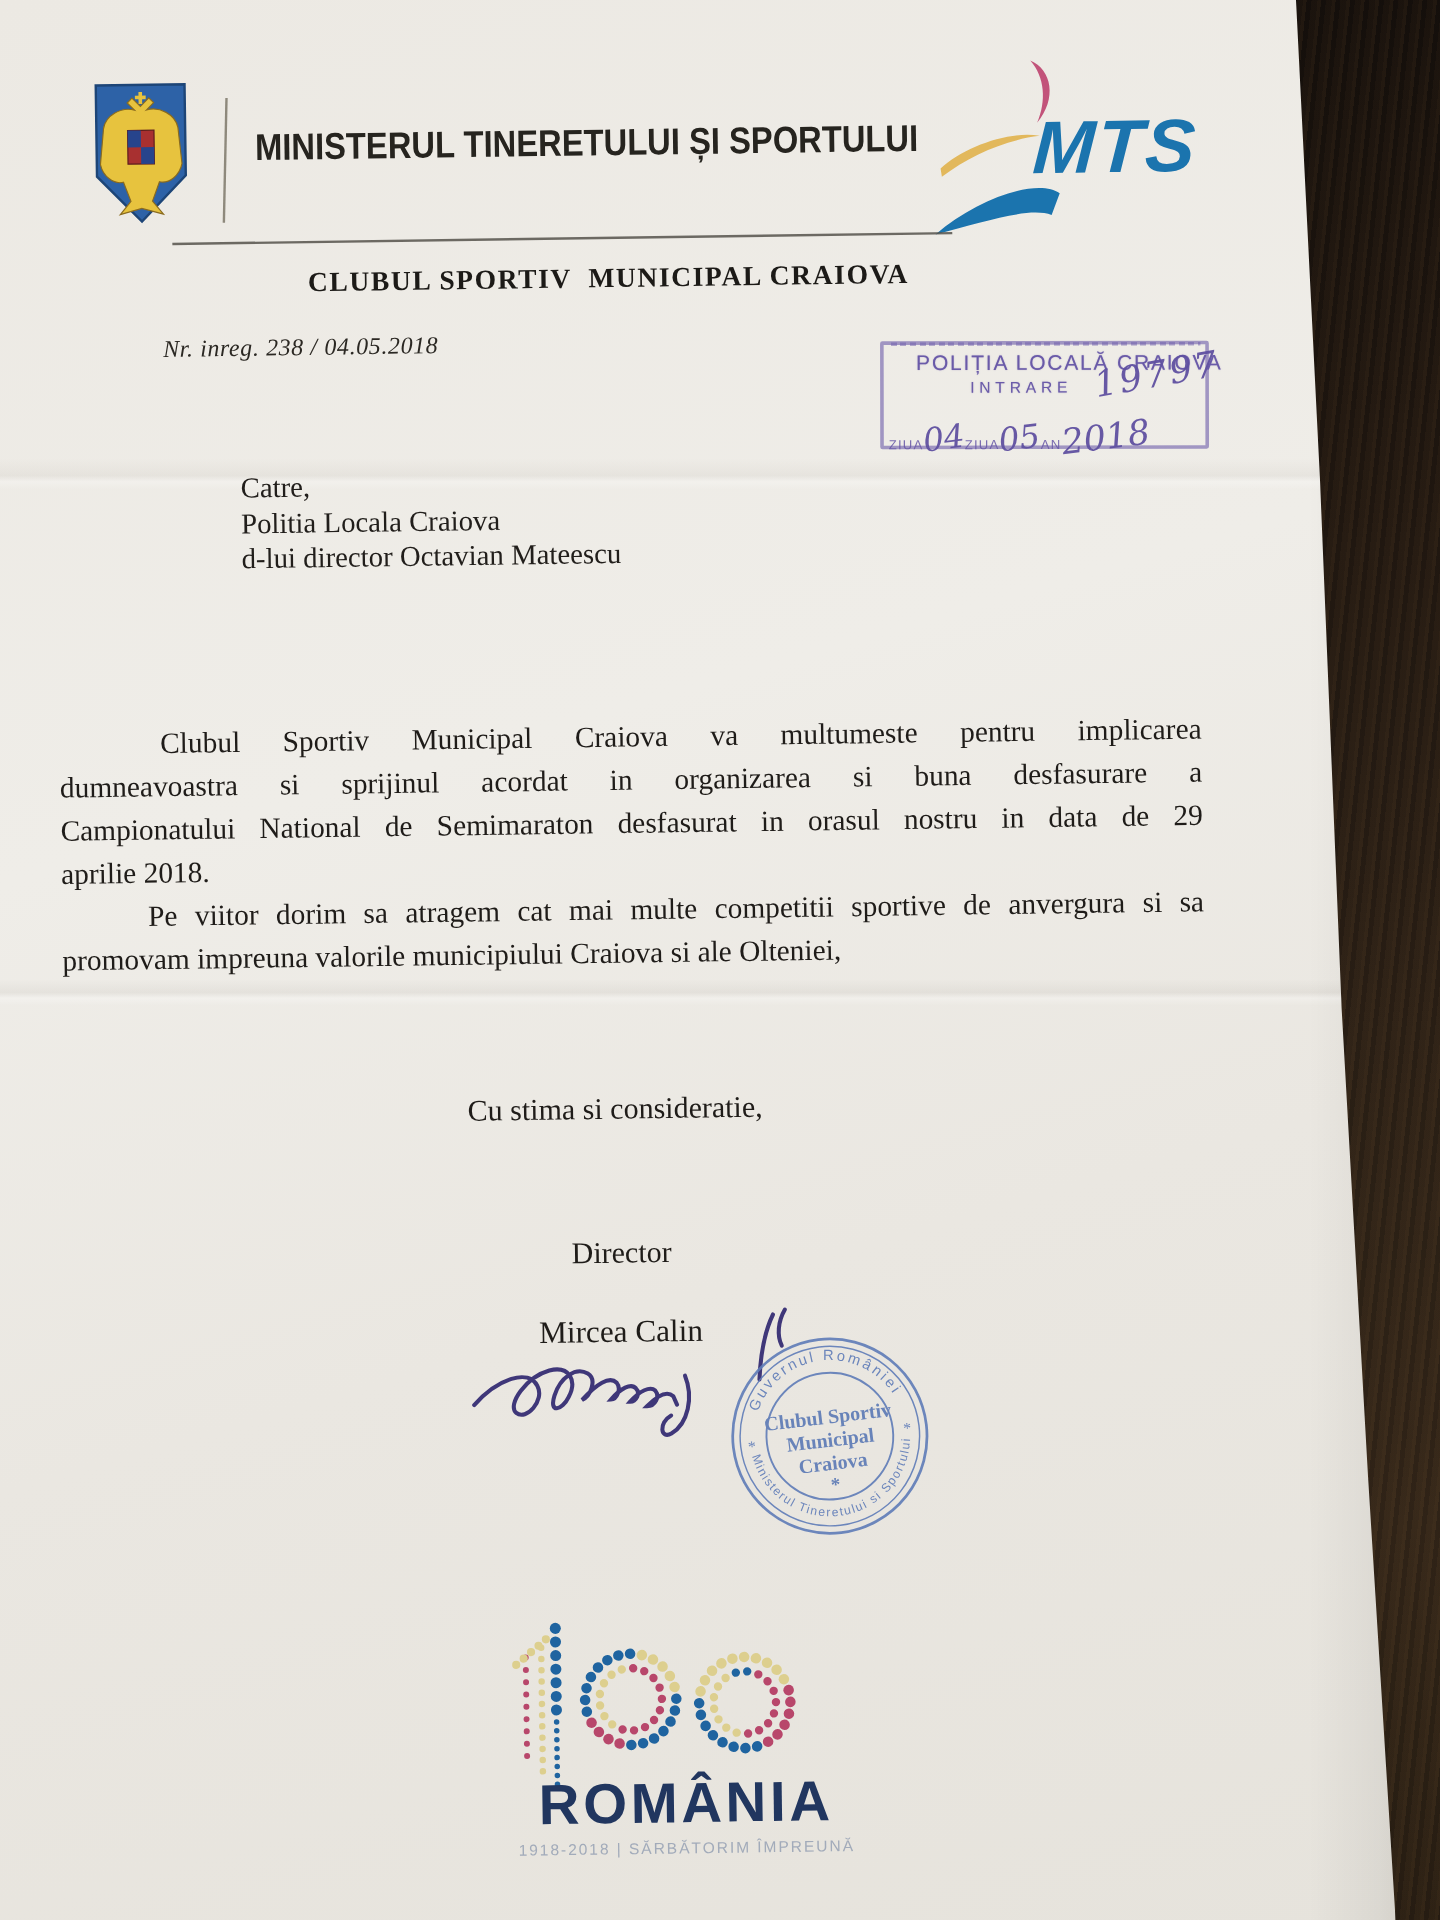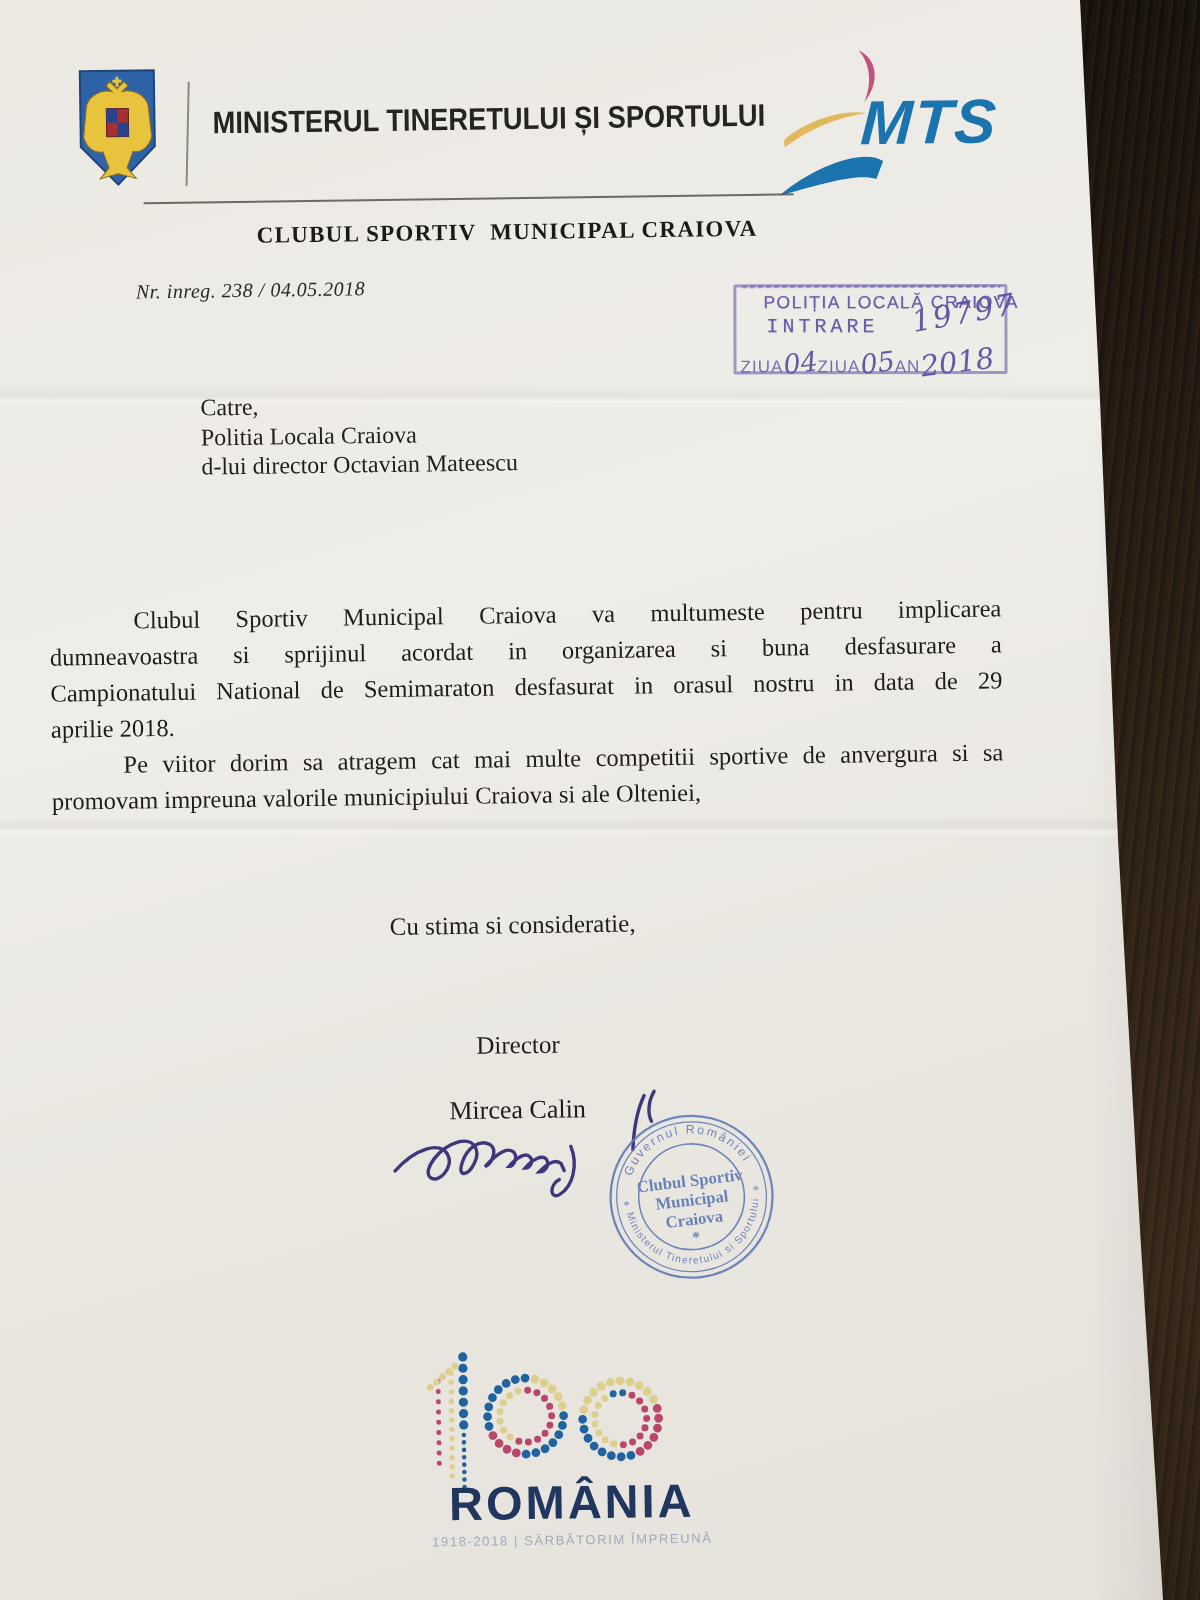--- a/index.html
+++ b/index.html
@@ -32,25 +32,25 @@
   .reg{position:absolute;left:143px;top:274px;font-style:italic;font-size:20px;color:#2b2823;letter-spacing:.5px;}
 
   
   .estamp{position:absolute;left:740px;top:288px;width:268px;height:84px;
        border:3px solid rgba(108,91,170,.6);border-radius:2px;transform:rotate(.7deg);
        color:rgba(102,86,166,.95);font-family:"Liberation Sans",sans-serif;}
   .estamp .smudge{position:absolute;left:6px;right:4px;top:-2px;height:3px;opacity:.55;
        background:repeating-linear-gradient(to right,rgba(108,91,170,.9) 0 5px,transparent 5px 8px);}
   .estamp .l1{margin-top:5px;text-align:center;font-size:17.5px;letter-spacing:1.5px;white-space:nowrap;
        text-shadow:0 0 1px rgba(108,91,170,.6);padding-left:27px;}
-  .estamp .l2{margin-top:2px;margin-left:30px;font-size:20px;letter-spacing:4px;text-shadow:0 0 1px rgba(108,91,170,.5);font-family:Liberation Mono, monospace;}
+  .estamp .l2{margin-top:2px;margin-left:72px;font-size:13px;letter-spacing:4px;text-shadow:0 0 1px rgba(108,91,170,.5);}
   .hand{font-family:"DejaVu Serif",serif;font-style:italic;}
   .estamp .num{position:absolute;right:-12px;top:8px;font-size:30px;transform:rotate(-10deg);color:rgba(95,80,160,.95);letter-spacing:2px;}
   .estamp .l3{position:absolute;left:4px;bottom:-6px;display:flex;align-items:baseline;white-space:nowrap;}
-  .estamp .lbl{font-size:17px;letter-spacing:1px;opacity:.9;}
+  .estamp .lbl{font-size:11px;letter-spacing:1px;opacity:.9;}
   .estamp .dg{font-size:27px;line-height:20px;transform:rotate(-7deg);color:rgba(95,80,160,.95);}
   .estamp .dg.year{font-size:29px;}
 
   
   .recipient{position:absolute;left:206px;top:388px;font-size:24px;line-height:29.5px;color:#211e1b;}
   .body{position:absolute;left:52px;top:596px;width:952px;font-size:24.5px;color:#1f1c19;}
   .body .ln{height:36px;line-height:36px;text-align:justify;text-align-last:justify;}
   .body .ln.first{padding-left:84px;}
   .body .ln.first2{padding-left:72px;}
   .body .ln.last{text-align:left;text-align-last:left;}

